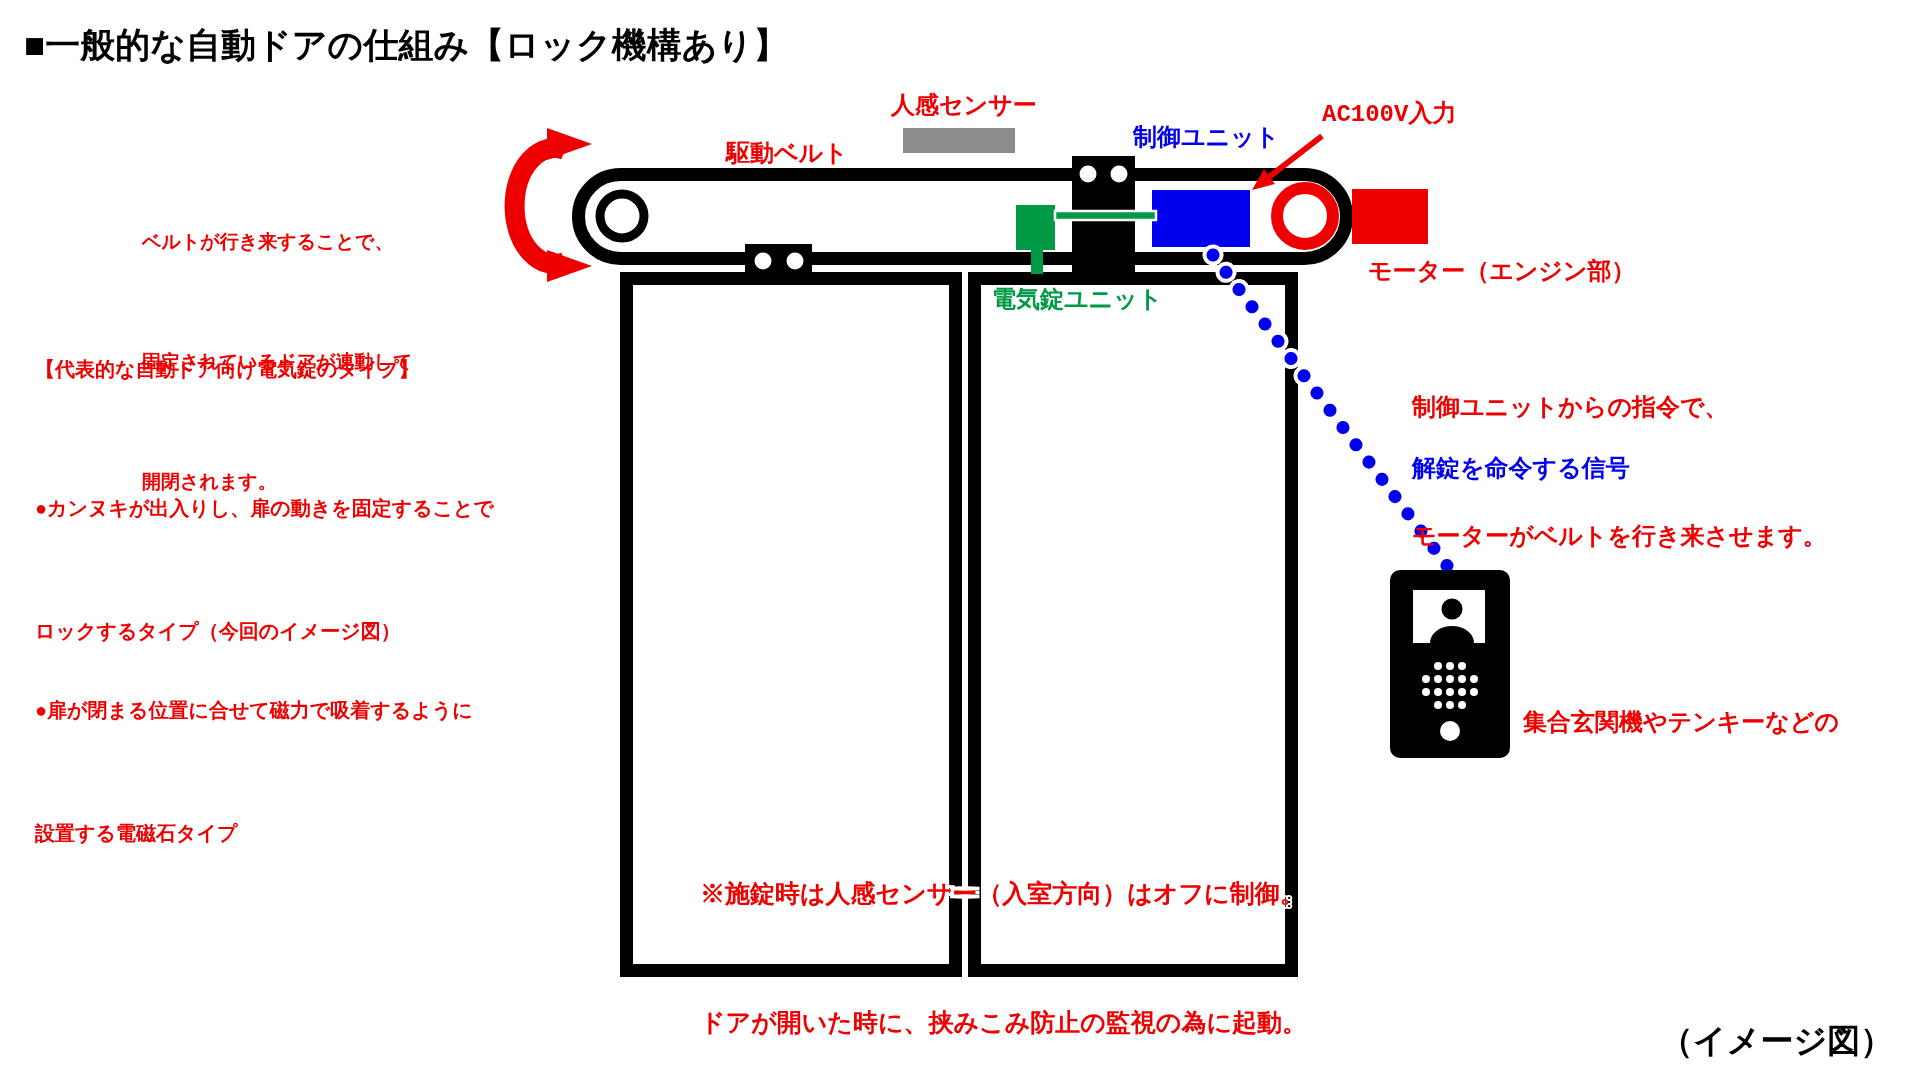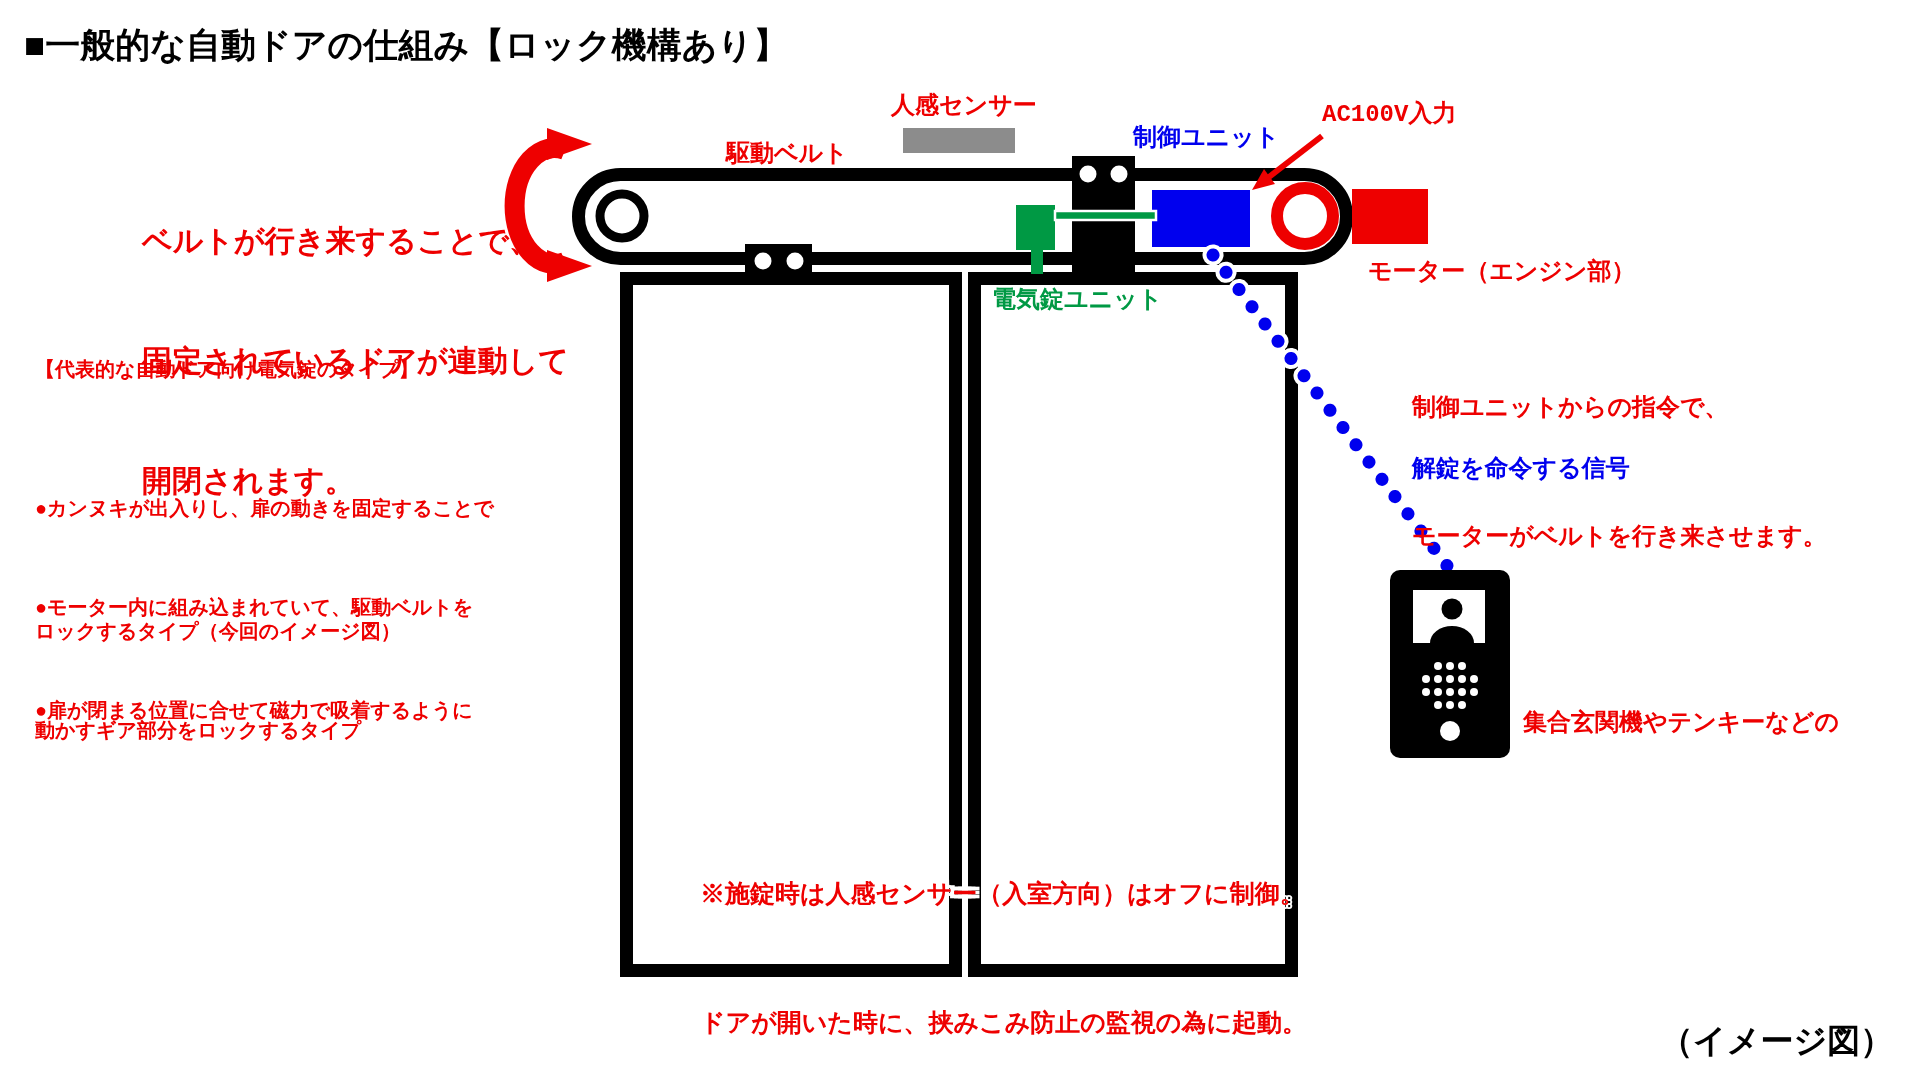--- a/index.html
+++ b/index.html
@@ -15,21 +15,21 @@
   .red{color:var(--red);font-family:Liberation Mono, monospace;}
   .blue{color:var(--blue);}
   .green{color:var(--green);}
   .black{color:var(--black);font-family:Liberation Serif, serif;}
   .halo{
     text-shadow:
       -4px -4px 0 #fff, 4px -4px 0 #fff, -4px 4px 0 #fff, 4px 4px 0 #fff,
       -4px 0 0 #fff, 4px 0 0 #fff, 0 -4px 0 #fff, 0 4px 0 #fff;
   }
   .f-title{font-size:35px;line-height:44px;}
-  .f-intro{font-size:30px;line-height:40px;}
+  .f-intro{font-size:19px;line-height:40px;}
   .f-left{font-size:20px;line-height:41px;}
   .f-label{font-size:24px;line-height:30px;}
   .f-right{font-size:24px;line-height:43px;}
   .f-note{font-size:25px;line-height:43px;}
   .f-cap{font-size:33px;line-height:40px;}
 </style>
 </head>
 <body>
 
 <div id="stage">
@@ -109,27 +109,24 @@
     <div>開閉されます。</div>
   </div>
 
   <div class="txt red f-left" style="left:35px;top:350px;">【代表的な自動ドア向け電気錠のタイプ】</div>
 
   <div class="txt red f-left" style="left:35px;top:407px;">
     <div>●カンヌキが出入りし、扉の動きを固定することで</div>
     <div>ロックするタイプ（今回のイメージ図）</div>
   </div>
 
-  <div class="txt red f-left" style="left:35px;top:506px;">
-    <div>●モーター内に組み込まれていて、駆動ベルトを</div>
-    <div>動かすギア部分をロックするタイプ</div>
-  </div>
 
   <div class="txt red f-left" style="left:35px;top:609px;">
     <div>●扉が閉まる位置に合せて磁力で吸着するように</div>
+    <div>設置する電磁石タイプ</div>
   </div>
 
   <div class="txt red f-label" style="left:726px;top:140px;">駆動ベルト</div>
 
   <div class="txt red f-label" style="left:891px;top:92px;">人感センサー</div>
 
   <div class="txt blue f-label" style="left:1133px;top:122px;">制御ユニット</div>
 
   <div class="txt red f-label" style="left:1322px;top:100px;">AC100V入力</div>
 

